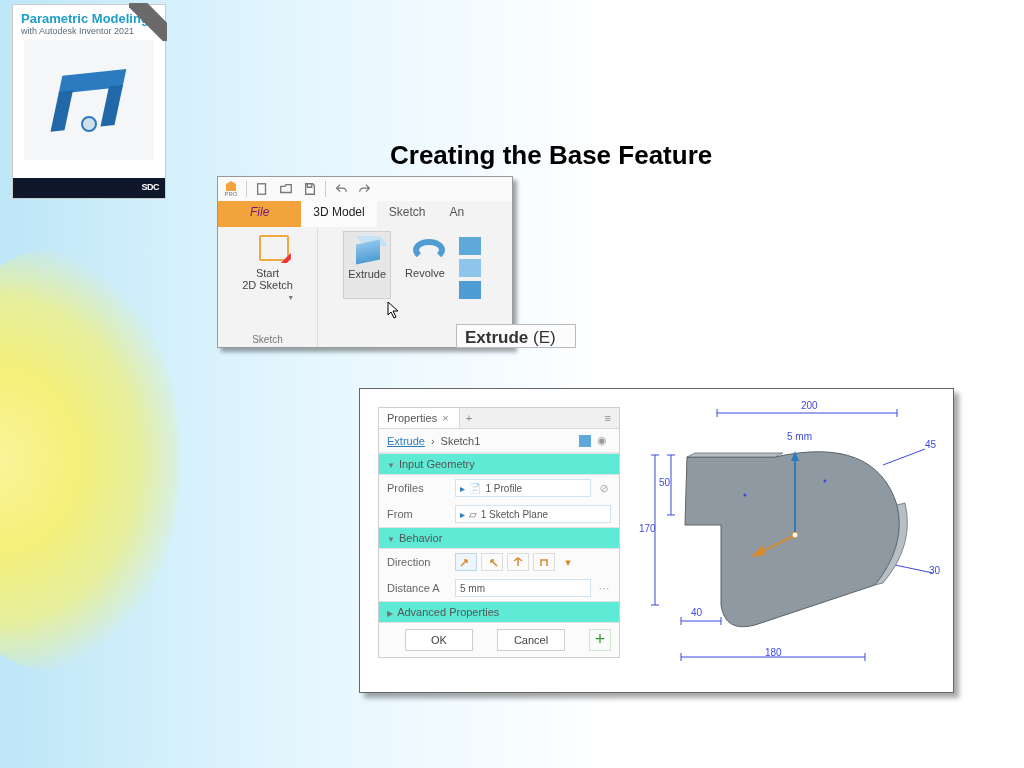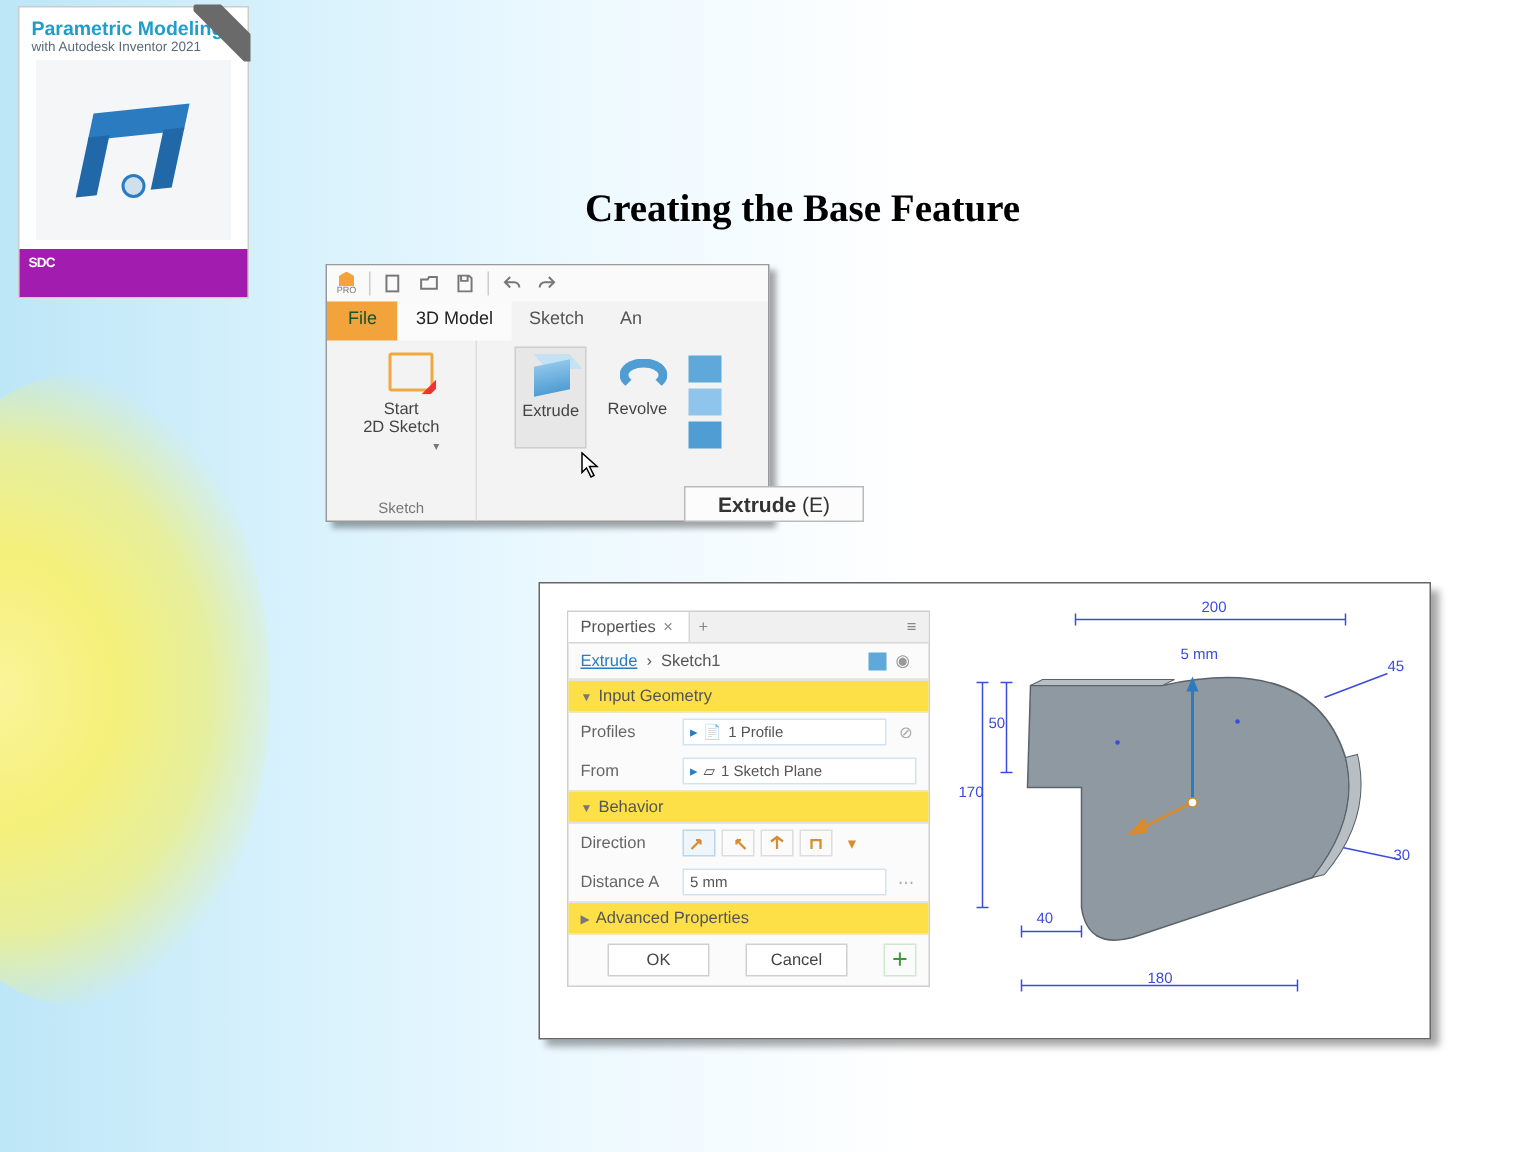--- a/index.html
+++ b/index.html
@@ -24,59 +24,59 @@
   .book-sub     { padding: 0 8px; font-size: 9px; color:#5b6b78; }
   .book-art     { margin: 4px auto 0; width: 130px; height: 120px; background:#f4f6f8; position:relative; }
   .book-art .part {
     position:absolute; left:32px; top:32px; width:70px; height:60px;
     transform:skew(-12deg,-6deg);
   }
   .book-art .part .top  { position:absolute; width:64px; height:18px; background:#2a7bbf; top:0; }
   .book-art .part .leg1 { position:absolute; width:14px; height:40px; background:#2168a8; top:16px; left:0; }
   .book-art .part .leg2 { position:absolute; width:14px; height:40px; background:#2168a8; top:16px; left:50px; }
   .book-art .hole { position:absolute; left:57px; top:76px; width:16px; height:16px; border-radius:50%; background:#cfe0ec; border:2px solid #2a7bbf; }
-  .book-foot { position:absolute; bottom:0; left:0; right:0; height:32px; background:#a21caf; color:#fff; font-size:8px; padding:4px 6px; }
+  .book-foot { position:absolute; bottom:0; left:0; right:0; height:20px; background:#0f172a; color:#fff; font-size:8px; padding:4px 6px;text-align:right; }
   .book-foot b { font-size:9px; letter-spacing:-0.5px; }
 
   .slide-title {
-    position:absolute; left:390px; top:124px;
-    font-size:26px; font-weight:bold; color:#000; font-family: Liberation Serif, serif;
+    position:absolute; left:390px; top:140px;
+    font-size:26px; font-weight:bold; color:#000; font-family: Liberation Sans, sans-serif;
   }
 
   
   .ribbon-clip {
     position:absolute; left:217px; top:176px; width:296px; height:172px;
     background:#f3f3f3; border:1px solid #999; box-shadow:4px 4px 4px rgba(0,0,0,.35);
   }
   .qat { height:24px; background:#fafafa; display:flex; align-items:center; gap:6px; padding-left:4px; }
   .qat .pro { width:18px; height:18px; display:flex; flex-direction:column; align-items:center; justify-content:center; }
   .qat .pro-i { width:10px; height:10px; background:#f2a33c; clip-path:polygon(50% 0,100% 30%,100% 100%,0 100%,0 30%); }
   .qat .pro-t { font-size:6px; color:#777; }
   .qat-sep { width:1px; height:16px; background:#ccc; }
   .qat-btn { width:18px; height:18px; display:flex; align-items:center; justify-content:center; color:#777; }
   .qat-btn svg { width:14px; height:14px; fill:none; stroke:#777; stroke-width:1.5; }
   .tabs { height:26px; display:flex; align-items:stretch; font-size:12px; }
-  .tab-file { background:#f2a33c; color:#14532d; padding:4px 14px; }
+  .tab-file { background:#f2a33c; color:#701a75; padding:4px 32px;font-style:italic; }
   .tab { padding:4px 12px; color:#555; }
   .tab.active { background:#fbfbfb; color:#222; }
   .ribbon-body { display:flex; height:120px; }
   .panel { border-right:1px solid #ddd; padding:4px 6px 2px; display:flex; flex-direction:column; align-items:center; justify-content:space-between; }
   .panel-title { font-size:10px; color:#777; }
   .big-buttons { display:flex; gap:10px; }
   .bb { display:flex; flex-direction:column; align-items:flex-end; gap:2px; font-size:11px; color:#444; padding:4px; position:relative;}
   .bb.selected { background:#e7e7e7; border:1px solid #cfcfcf; }
   .bb .ico { width:34px; height:30px; position:relative; }
   .sketch-ico { width:30px; height:26px; border:2px solid #f0a840; border-radius:2px; position:relative; }
   .sketch-ico::after { content:""; position:absolute; right:-4px; bottom:-4px; width:10px; height:10px; background:#e33; clip-path:polygon(0 100%,100% 0,100% 60%,60% 100%); }
   .extrude-ico .box { position:absolute; left:4px; top:6px; width:24px; height:20px; background:linear-gradient(#8fc5ea,#4f9dd3); transform:skewY(-12deg); }
   .extrude-ico .top { position:absolute; left:8px; top:0; width:24px; height:10px; background:#c4e2f4; transform:skewX(40deg); }
   .revolve-ico .ring { position:absolute; left:2px; top:4px; width:32px; height:22px; border:6px solid #4f9dd3; border-bottom-color:transparent; border-radius:50%; }
   .mini-col { width:28px; display:flex; flex-direction:column; gap:4px; padding-top:6px;}
   .mini { width:22px; height:18px; background:#5fa9da; }
-  .tooltip { position:absolute; left:138px; bottom:-1px; height:24px; min-width:120px; background:#fcfcfc; border:1px solid #bbb; font-size:14px; padding:3px 8px; color:#333;text-align:center; }
+  .tooltip { position:absolute; left:138px; bottom:-1px; height:24px; min-width:120px; background:#fcfcfc; border:1px solid #bbb; font-size:17px; padding:3px 8px; color:#333; }
   .tooltip b { font-weight:bold; }
   .cursor { position:absolute; left:169px; top:124px; font-size:14px; color:#222; }
 
   
   .viewport {
     position:absolute; left:359px; top:388px; width:595px; height:305px;
     background:#fff; border:1px solid #666; box-shadow:5px 5px 5px rgba(0,0,0,.35);
   }
   .props {
     position:absolute; left:18px; top:18px; width:242px;
@@ -84,21 +84,21 @@
   }
   .props-head { display:flex; align-items:center; background:#f0f0f0; border-bottom:1px solid #d8d8d8; }
   .props-head .tab { padding:4px 8px; background:#fff; border-right:1px solid #d8d8d8; }
   .props-head .x { font-size:11px; padding:0 2px; color:#888;}
   .props-head .plus { padding:4px 6px; color:#888; }
   .props-head .menu { margin-left:auto; padding:4px 8px; color:#888; }
   .crumbs { padding:5px 8px; display:flex; align-items:center; gap:6px; border-bottom:1px solid #e8e8e8;}
   .crumbs .a { color:#2a7bbf; text-decoration:underline;}
   .crumbs .cube { margin-left:auto; width:12px; height:12px; background:#5fa9da; }
   .eye { width:14px; color:#999; }
-  .sect { background:#fde047; padding:4px 8px; border-top:1px solid #e2e2e2; border-bottom:1px solid #e2e2e2;}
+  .sect { background:#5eead4; padding:4px 8px; border-top:1px solid #e2e2e2; border-bottom:1px solid #e2e2e2;}
   .sect::before { content:"▼"; font-size:8px; margin-right:4px; color:#777;}
   .sect.closed::before { content:"▶"; }
   .row { display:flex; align-items:center; padding:4px 8px; gap:6px;}
   .row .lab { width:62px; color:#666; }
   .field { flex:1; height:18px; background:#fff; border:1px solid #cfe3f2; display:flex; align-items:center; gap:4px; padding:0 4px; font-size:10px;}
   .field .ptr { color:#2a7bbf; font-size:10px;}
   .clr { width:14px; text-align:center; color:#aaa;}
   .dir-btns { display:flex; gap:4px; }
   .dbtn { width:22px; height:18px; border:1px solid #ddd; display:flex; align-items:center; justify-content:center;}
   .dbtn.on { border:1px solid #bcd6ea; background:#eef6fc;}

